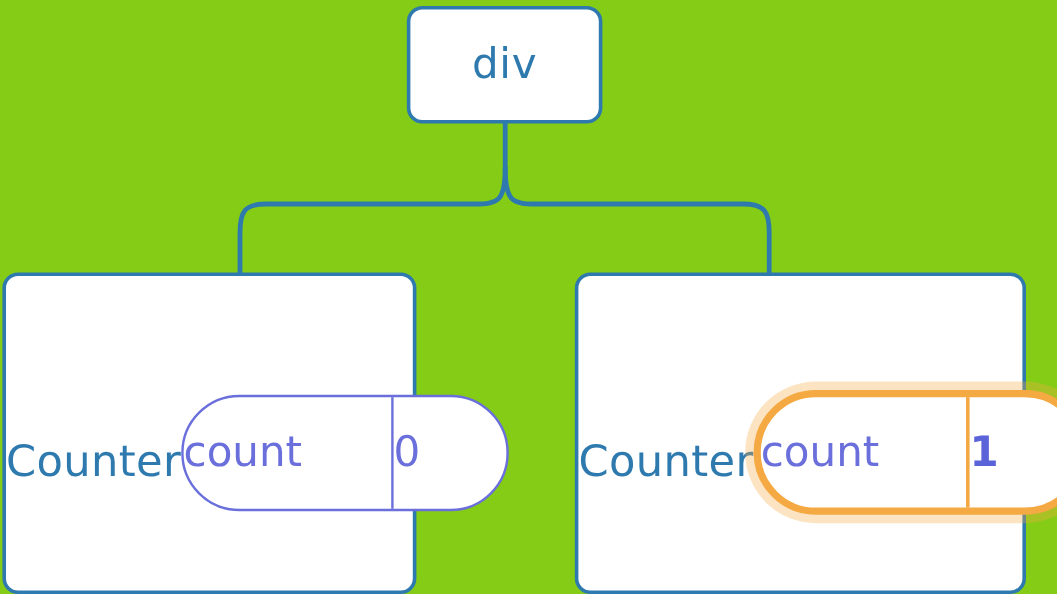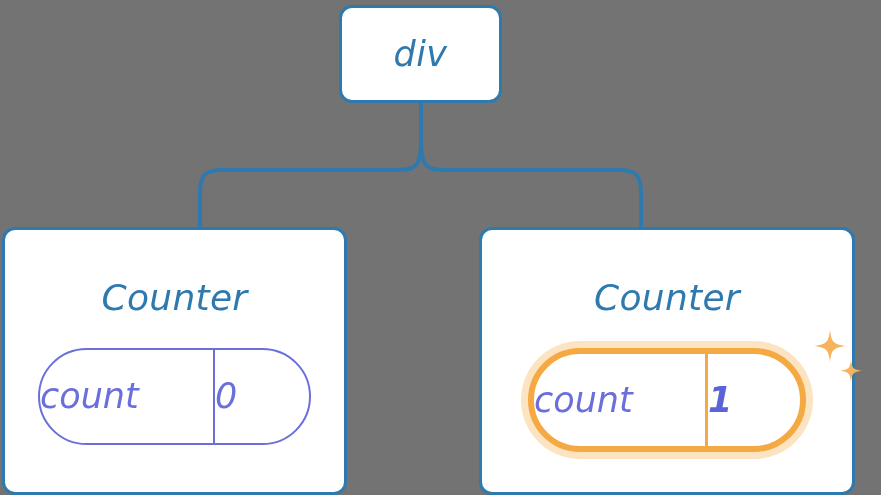--- a/index.html
+++ b/index.html
@@ -10,22 +10,21 @@
     width: 881px;
     height: 495px;
     overflow: hidden;
     font-family: "DejaVu Sans", "Liberation Sans", sans-serif;
   }
 
   #stage {
     position: relative;
     width: 881px;
     height: 495px;
-    background: #737373;
-    font-style: italic;
+    background: #84cc16;
   }
 
   
   #connector {
     position: absolute;
     left: 0;
     top: 0;
     width: 881px;
     height: 495px;
     pointer-events: none;
@@ -54,21 +53,21 @@
     color: #2e7aae;
     font-size: 35px;
     font-weight: 400;
     letter-spacing: 0.5px;
     line-height: 1;
   }
 
   
   .counter-node {
     display: flex;
-    flex-direction: column;
+    flex-direction: row;
     align-items: center;
   }
   #counter-left {
     left: 2px;
     top: 227px;
     width: 345px;
     height: 268px;
     border-bottom-left-radius: 13px;
     border-bottom-right-radius: 13px;
   }

